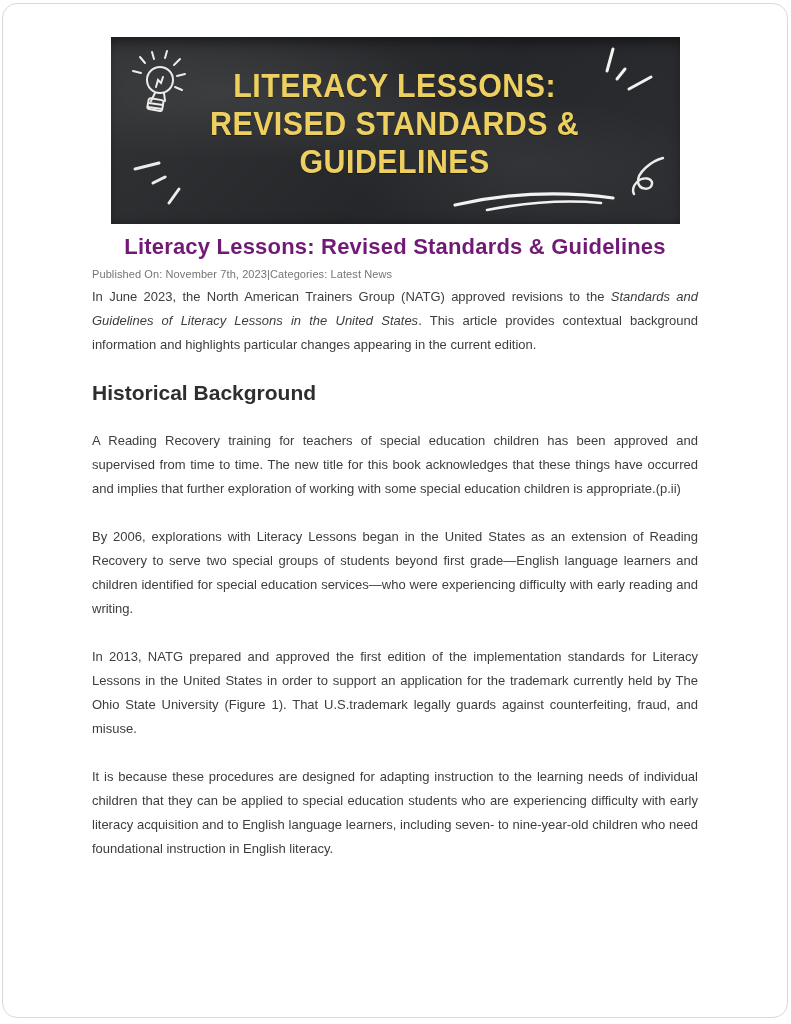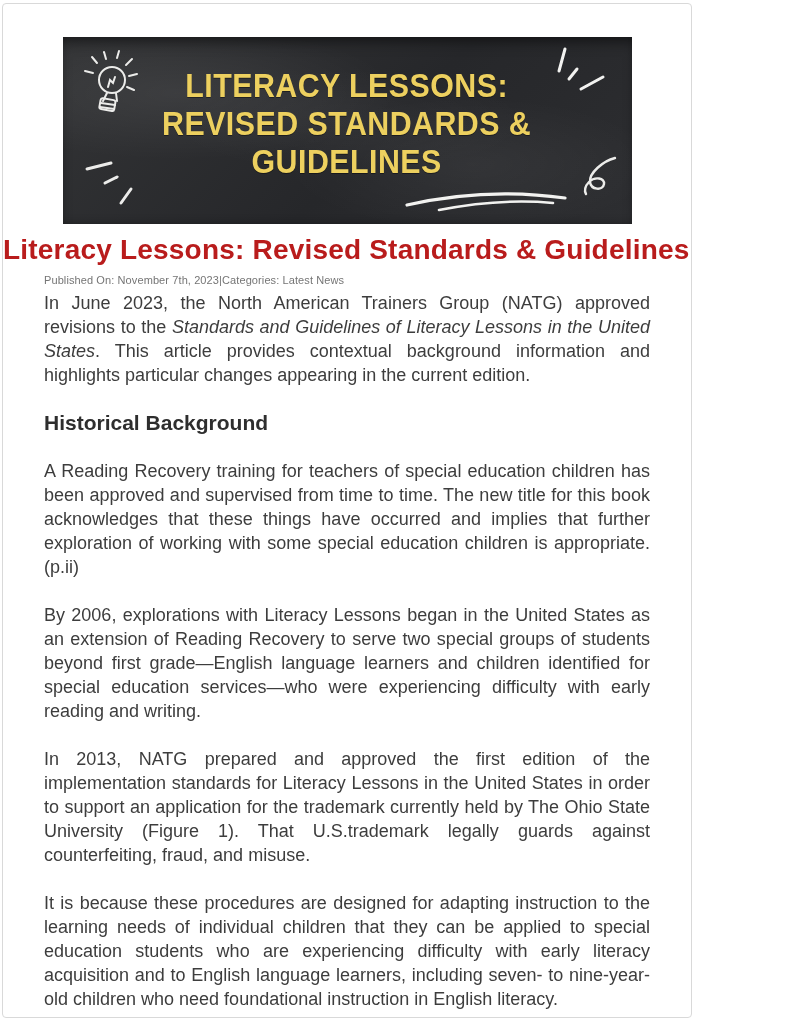--- a/index.html
+++ b/index.html
@@ -4,24 +4,24 @@
 <style>
   * { box-sizing: border-box; margin: 0; padding: 0; }
   html, body { background: #ffffff; }
   body {
     width: 791px; height: 1024px; position: relative;
     font-family: "Liberation Sans", sans-serif;
     overflow: hidden;
   }
   .page {
     position: absolute; left: 2px; top: 3px;
-    width: 690px; height: 1015px;
+    width: 786px; height: 1015px;
     background: #ffffff;
     border: 1px solid #d9d9d9;
-    border-radius: 4px;
+    border-radius: 15px;
     overflow: hidden;
   }
   
   .hero {
     position: relative;
     width: 569px; height: 187px;
     margin: 33px auto 0 auto;
     background:
       radial-gradient(ellipse 60% 55% at 20% 30%, rgba(255,255,255,0.07), transparent 65%),
       radial-gradient(ellipse 55% 60% at 72% 68%, rgba(255,255,255,0.05), transparent 60%),
@@ -39,35 +39,36 @@
     letter-spacing: 0.5px;
     transform: scaleX(0.92);
     transform-origin: center;
     padding-bottom: 14px;
     text-shadow: 0 1px 0 rgba(0,0,0,0.4);
   }
   .deco { position: absolute; pointer-events: none; }
   
   .title {
     margin-top: 10px;
-    font-size: 28px;
+    text-align: center;
+    font-size: 22px;
     font-weight: bold;
-    color: #b91c1c;
+    color: #701a75;
     letter-spacing: 0.2px;
   }
   .content { width: 606px; margin: 0 auto; }
   .meta {
     margin-top: 8px;
     font-size: 11px;
     color: #757575;
     letter-spacing: 0.1px;
   }
   .body { margin-top: 5px; }
   .body p {
-    font-size: 18px;
+    font-size: 13px;
     line-height: 24px;
     color: #3d3d3d;
     text-align: justify;
     margin-bottom: 24px;
   }
   .body p em { font-style: italic; }
   .body h3 {
     font-size: 21px;
     line-height: 24px;
     font-weight: bold;

